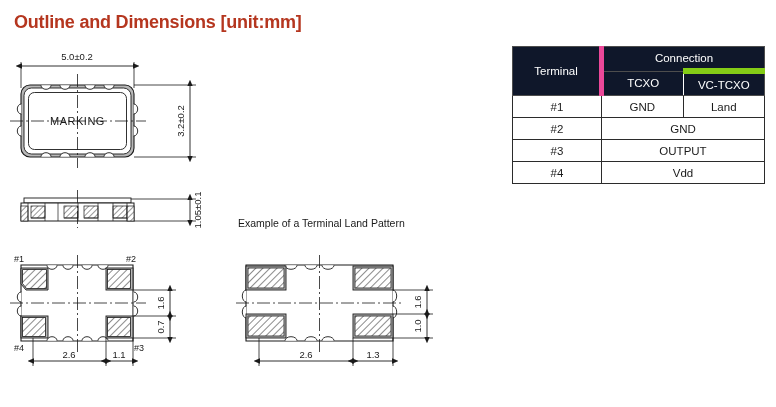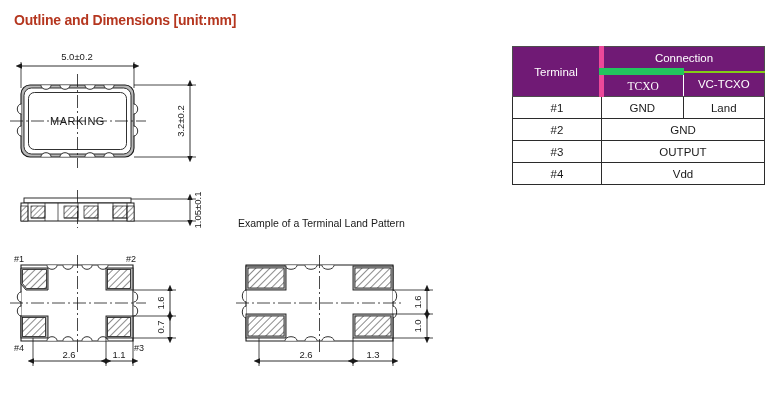--- a/index.html
+++ b/index.html
@@ -12,21 +12,21 @@
     height: 407px;
     position: relative;
     font-family: "Liberation Sans", sans-serif;
     color: #000000;
     overflow: hidden;
   }
   #page-title {
     position: absolute;
     left: 14px;
     top: 12px;
-    font-size: 14px;
+    font-size: 18px;
     font-weight: bold;
     color: #b5361f;
     letter-spacing: -0.2px;
     white-space: nowrap;
   }
   .dwg {
     position: absolute;
     left: 0;
     top: 0;
   }
@@ -41,35 +41,34 @@
     table-layout: fixed;
   }
   #conn-table td, #conn-table th {
     border: 1px solid #2b2b2b;
     text-align: center;
     padding: 0;
     height: 21px;
     font-weight: normal;
   }
   #conn-table thead th {
-    background: #701a75;
+    background: #0f172a;
     color: #ffffff;
     border-color: #4d4d4d;
     margin-top: 24px;
   }
   #conn-table thead th.hdr-terminal {
     border-right: 5px solid #ec4899;
   }
   #conn-table thead th.hdr-tcxo {
     border-right: 1px solid #ffffff;
-    border-top: 7px solid #22c55e;
-    font-family: Liberation Serif, serif;
+    border-top: 1px solid #22c55e;
   }
   #conn-table thead th.hdr-vctcxo {
-    border-top: 2px solid #84cc16;
+    border-top: 6px solid #84cc16;
   }
   #conn-table tbody td {
     background: #ffffff;
     color: #1a1a1a;
   }
   .w-term { width: 86px; }
   .w-half { width: 83px; }
   
   text {
     font-family: "Liberation Sans", sans-serif;

